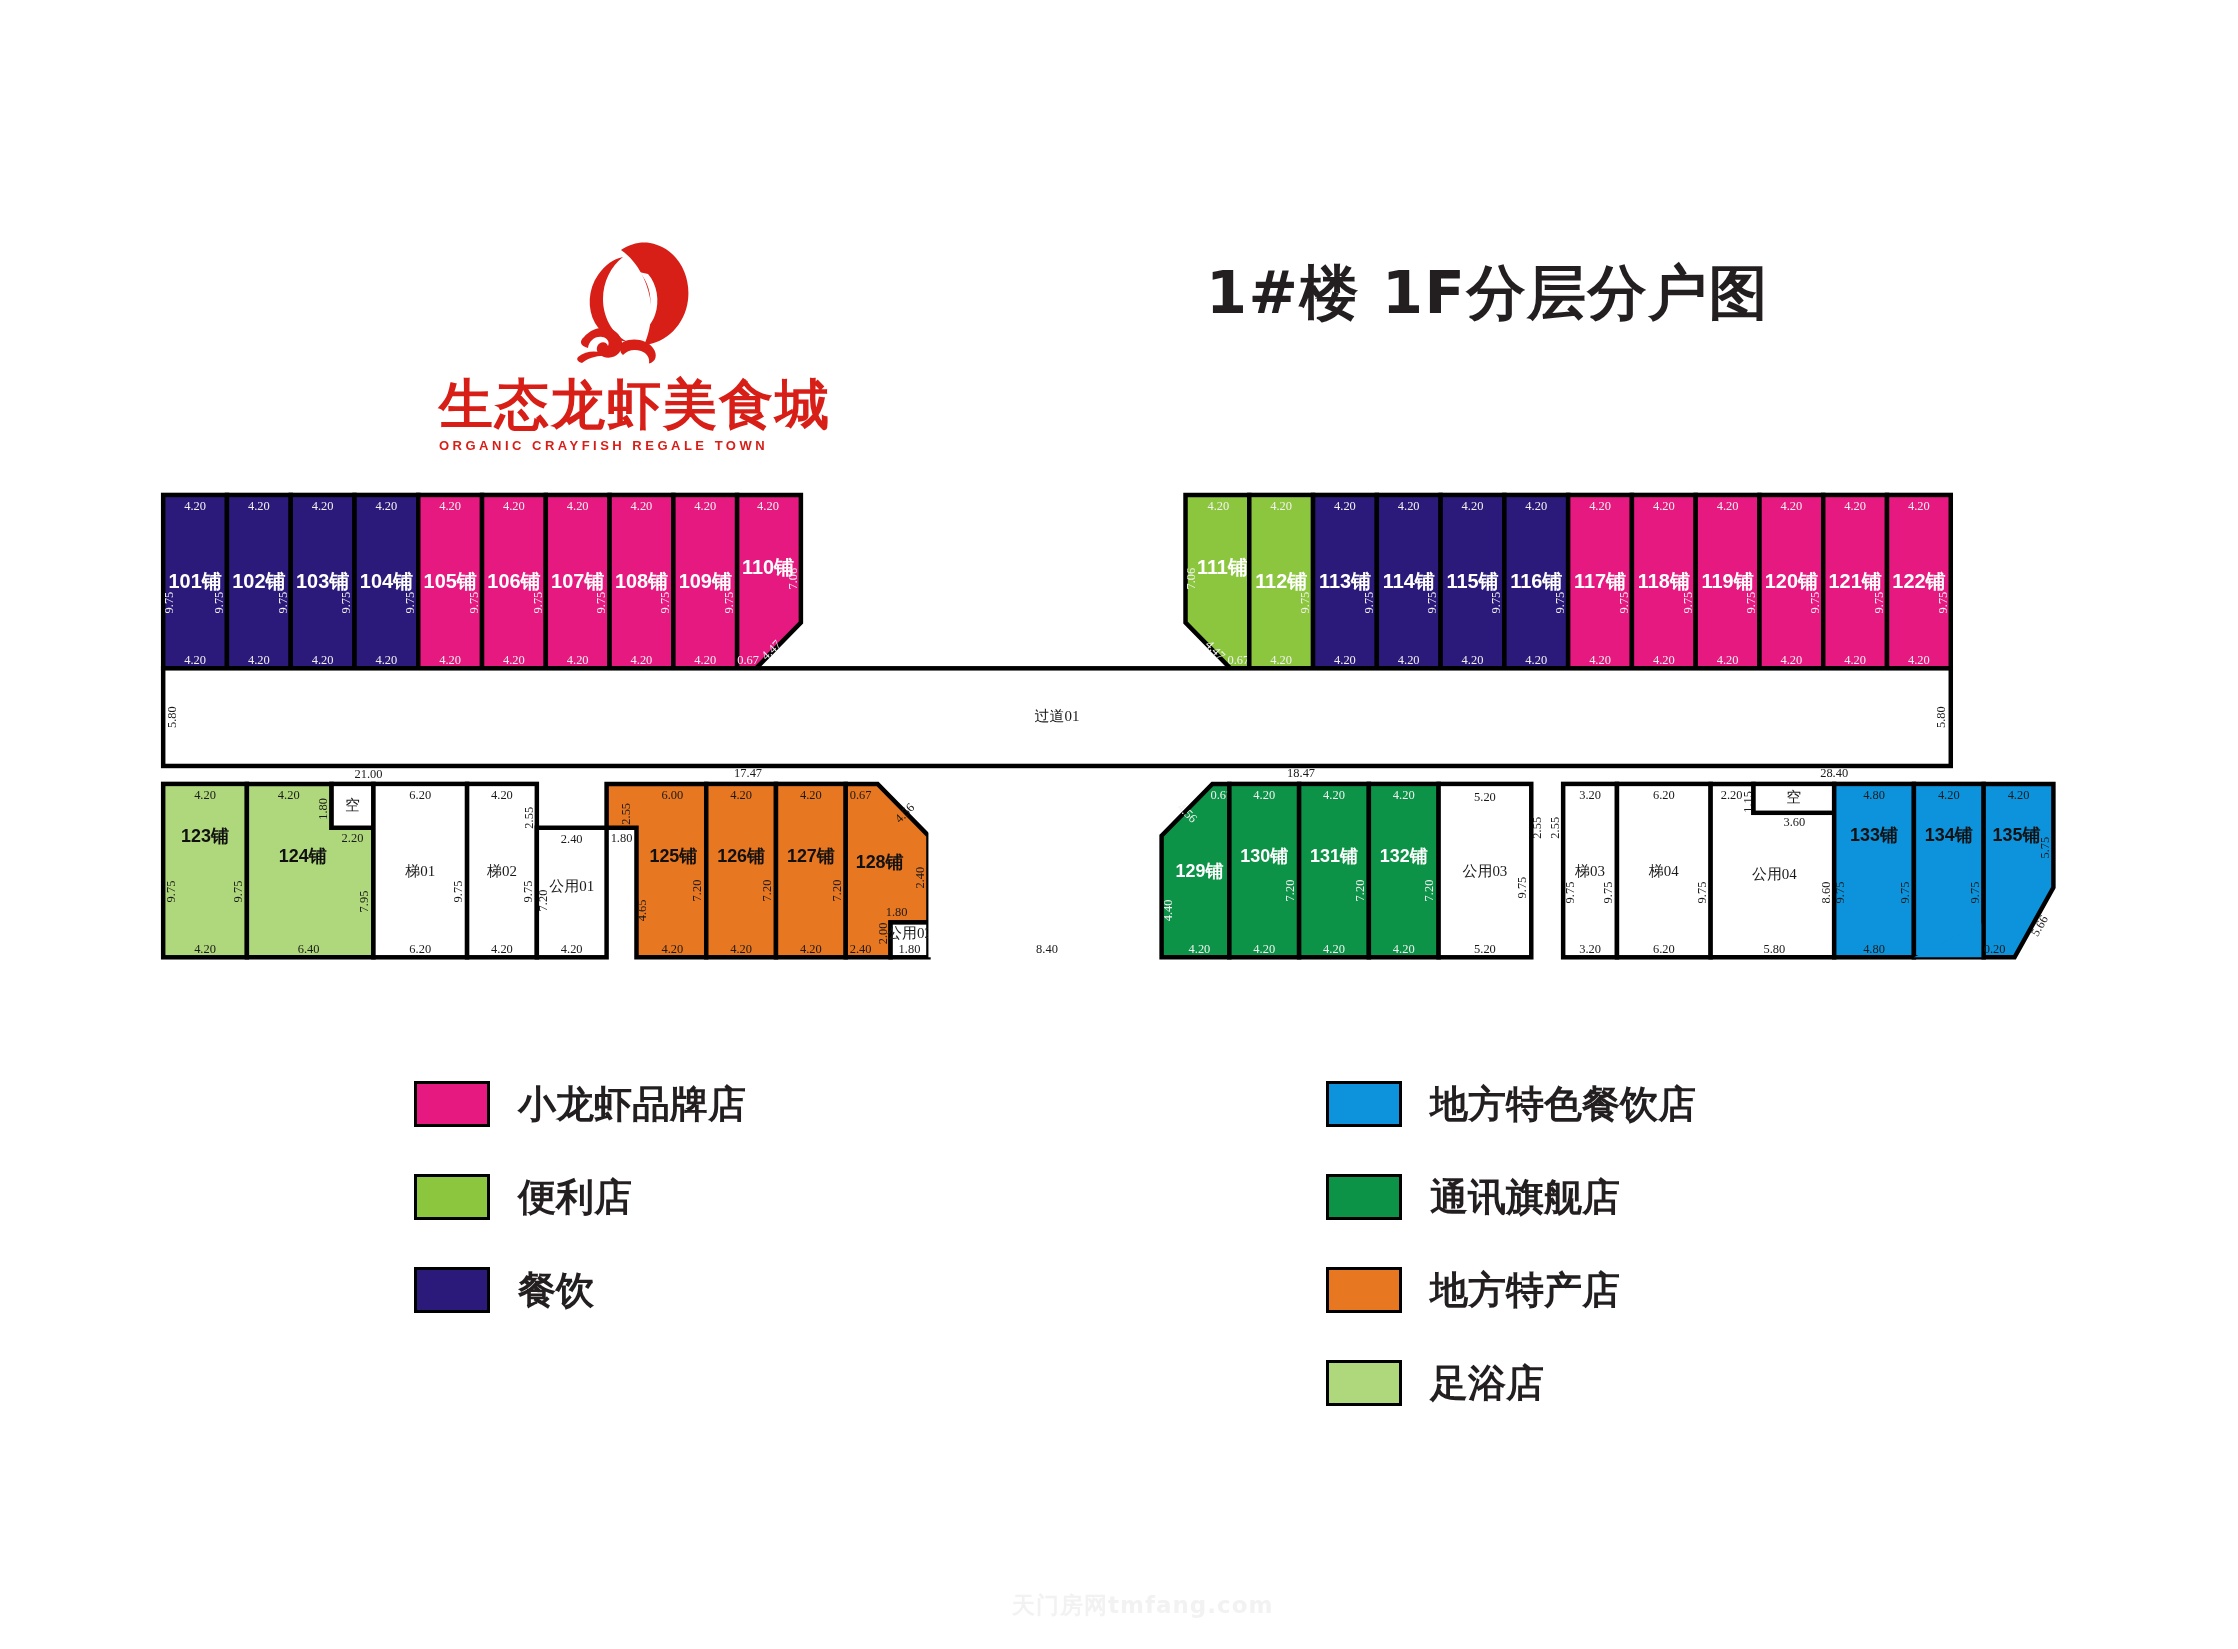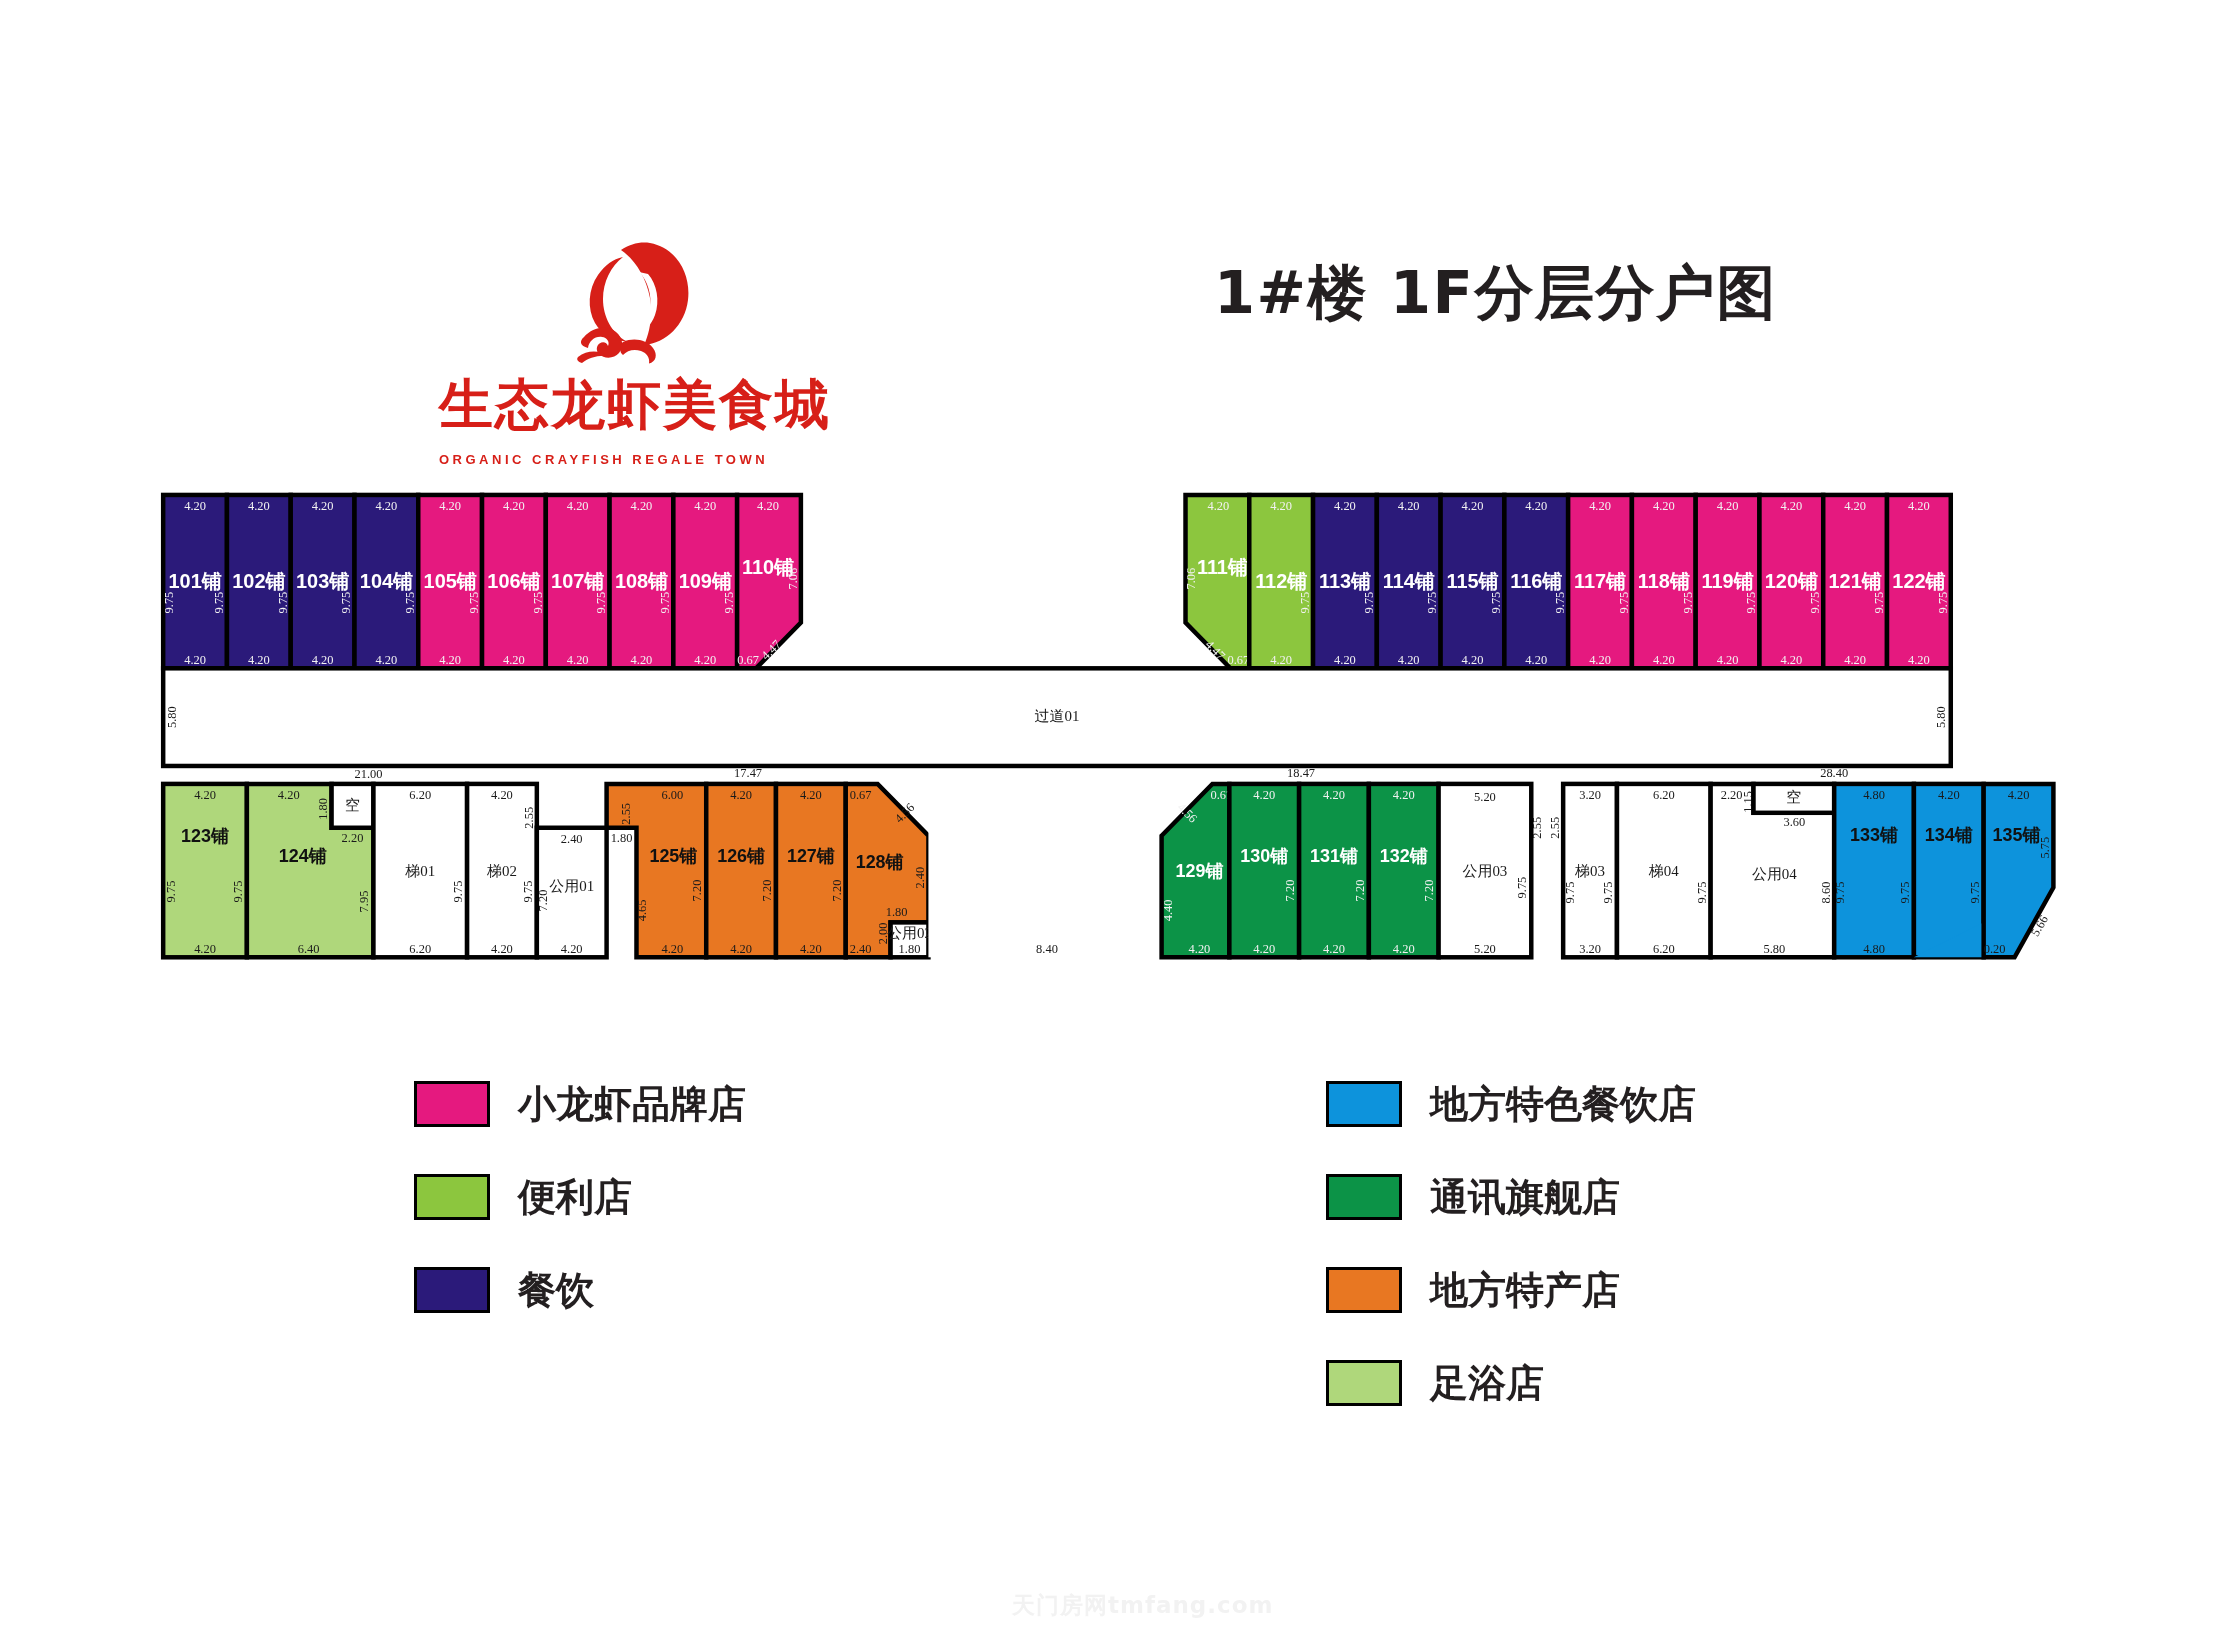--- a/index.html
+++ b/index.html
@@ -6,24 +6,24 @@
   body{width:2239px;height:1650px;font-family:"Liberation Sans","DejaVu Sans",sans-serif;color:#1a1a1a;overflow:hidden;}
   #stage{position:relative;width:2239px;height:1650px;background:#fff;}
 
   
   #header{position:absolute;left:0;top:234px;width:2239px;height:150px;}
   #logo-wrap{position:absolute;left:439px;top:5px;display:flex;align-items:center;gap:13px;flex-direction:column;}
   #logo-mark{width:120px;height:125px;flex:0 0 auto;}
   #logo-text-block{display:flex;flex-direction:column;justify-content:center;}
   #logo-cn{font-size:54px;font-weight:bold;color:#d71f18;letter-spacing:2px;line-height:1.05;
            font-family:"DejaVu Sans","Liberation Sans",sans-serif;}
-  #logo-en{font-size:13px;font-weight:bold;color:#d71f18;letter-spacing:3.5px;margin-top:18px;
+  #logo-en{font-size:13px;font-weight:bold;color:#d71f18;letter-spacing:3.5px;margin-top:4px;
            font-family:"Liberation Sans",sans-serif;}
   #plan-title{position:absolute;left:1206px;top:20px;font-size:59px;font-weight:bold;color:#231f20;
-              letter-spacing:1.5px;white-space:nowrap;font-family:"DejaVu Sans","Liberation Sans",sans-serif;margin-left:8px;}
+              letter-spacing:1.5px;white-space:nowrap;font-family:"DejaVu Sans","Liberation Sans",sans-serif;}
 
   
   #plan{position:absolute;left:0;top:479px;width:2239px;height:558px;}
   #plan svg{display:block;}
 
   .unit-label{font-family:"Liberation Sans","DejaVu Sans",sans-serif;font-weight:bold;
               text-anchor:middle;dominant-baseline:middle;}
   .unit-label.on-dark{fill:#ffffff;}
   .unit-label.on-light{fill:#111111;}
   .dim{font-family:"Liberation Serif","DejaVu Serif",serif;font-size:25px;text-anchor:middle;

